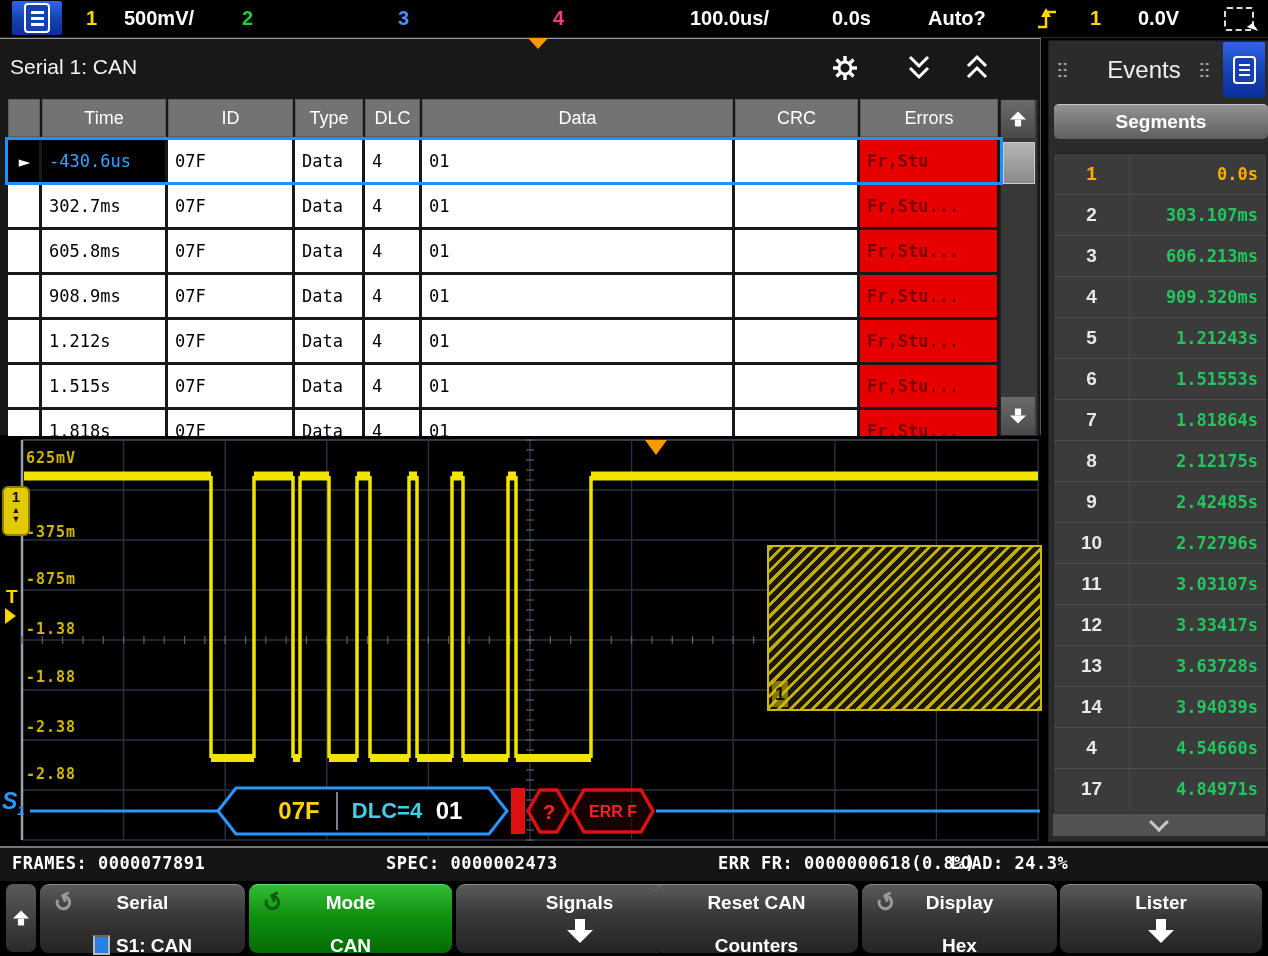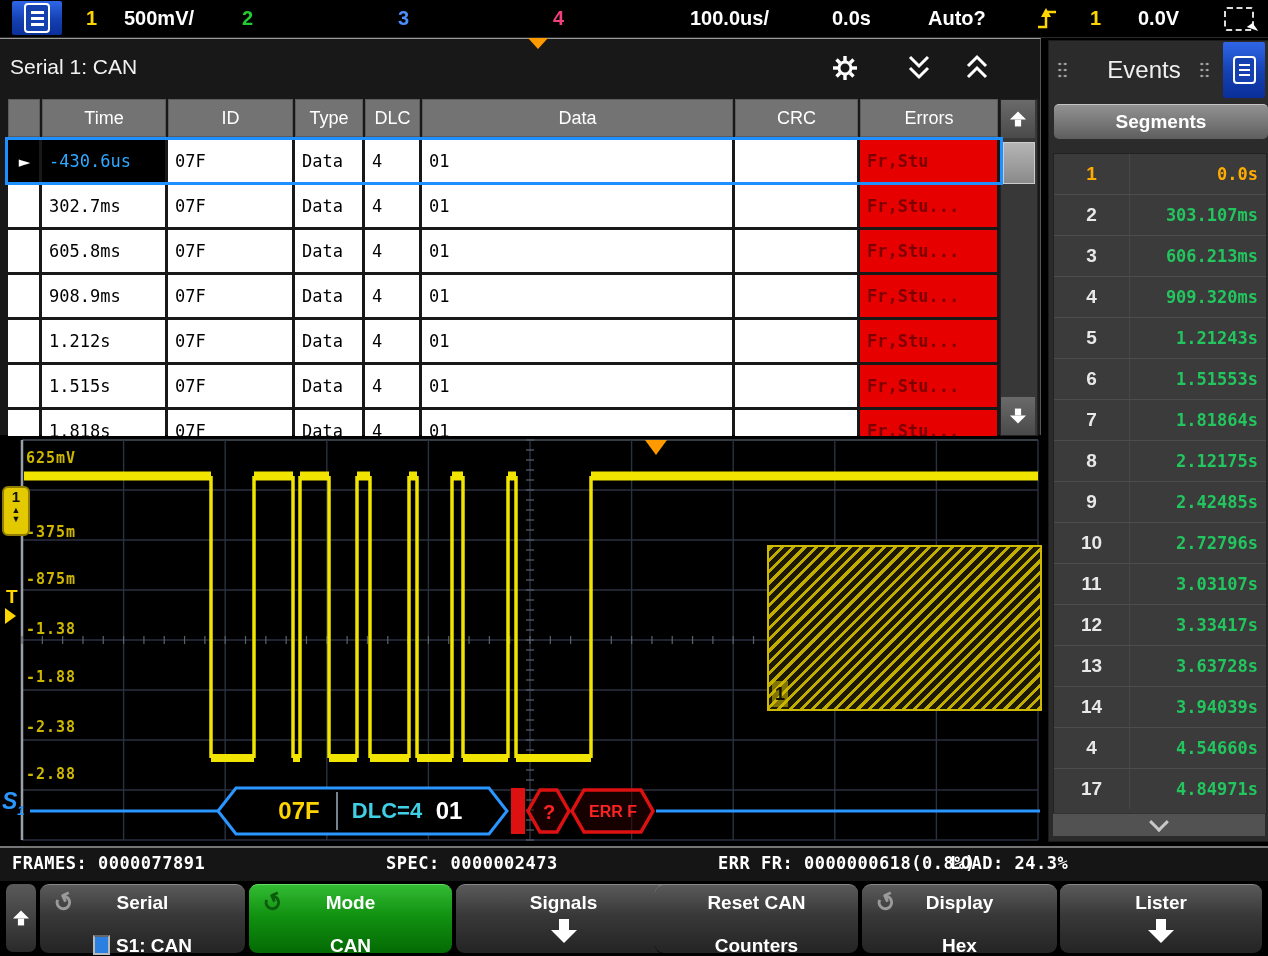--- a/index.html
+++ b/index.html
@@ -480,21 +480,21 @@
       <div class="skey" style="left: 40px; width: 205px;">
         <span class="cyc">↺</span>
         <div class="l1">Serial</div>
         <div class="l2"><span class="bluesq"></span>S1: CAN</div>
       </div>
       <div class="skey green" style="left: 249px; width: 203px;">
         <span class="cyc">↺</span>
         <div class="l1">Mode</div>
         <div class="l2">CAN</div>
       </div>
-      <div class="skey" style="left: 456px; width: 215px;"><div class="l1">Signals</div><span class="barrow down" style="margin-top: 5px;"><span class="stem"></span><span class="head"></span></span></div>
+      <div class="skey" style="left: 456px; width: 215px; padding-left: 16px;"><div class="l1">Signals</div><span class="barrow down" style="margin-top: 5px;"><span class="stem"></span><span class="head"></span></span></div>
       <div class="skey" style="left: 655px; width: 203px;">
         <div class="l1">Reset CAN</div>
         <div class="l2">Counters</div>
       </div>
       <div class="skey" style="left: 862px; width: 195px;">
         <span class="cyc">↺</span>
         <div class="l1">Display</div>
         <div class="l2">Hex</div>
       </div>
       <div class="skey" style="left: 1060px; width: 202px;"><div class="l1">Lister</div><span class="barrow down" style="margin-top: 5px;"><span class="stem"></span><span class="head"></span></span></div>

